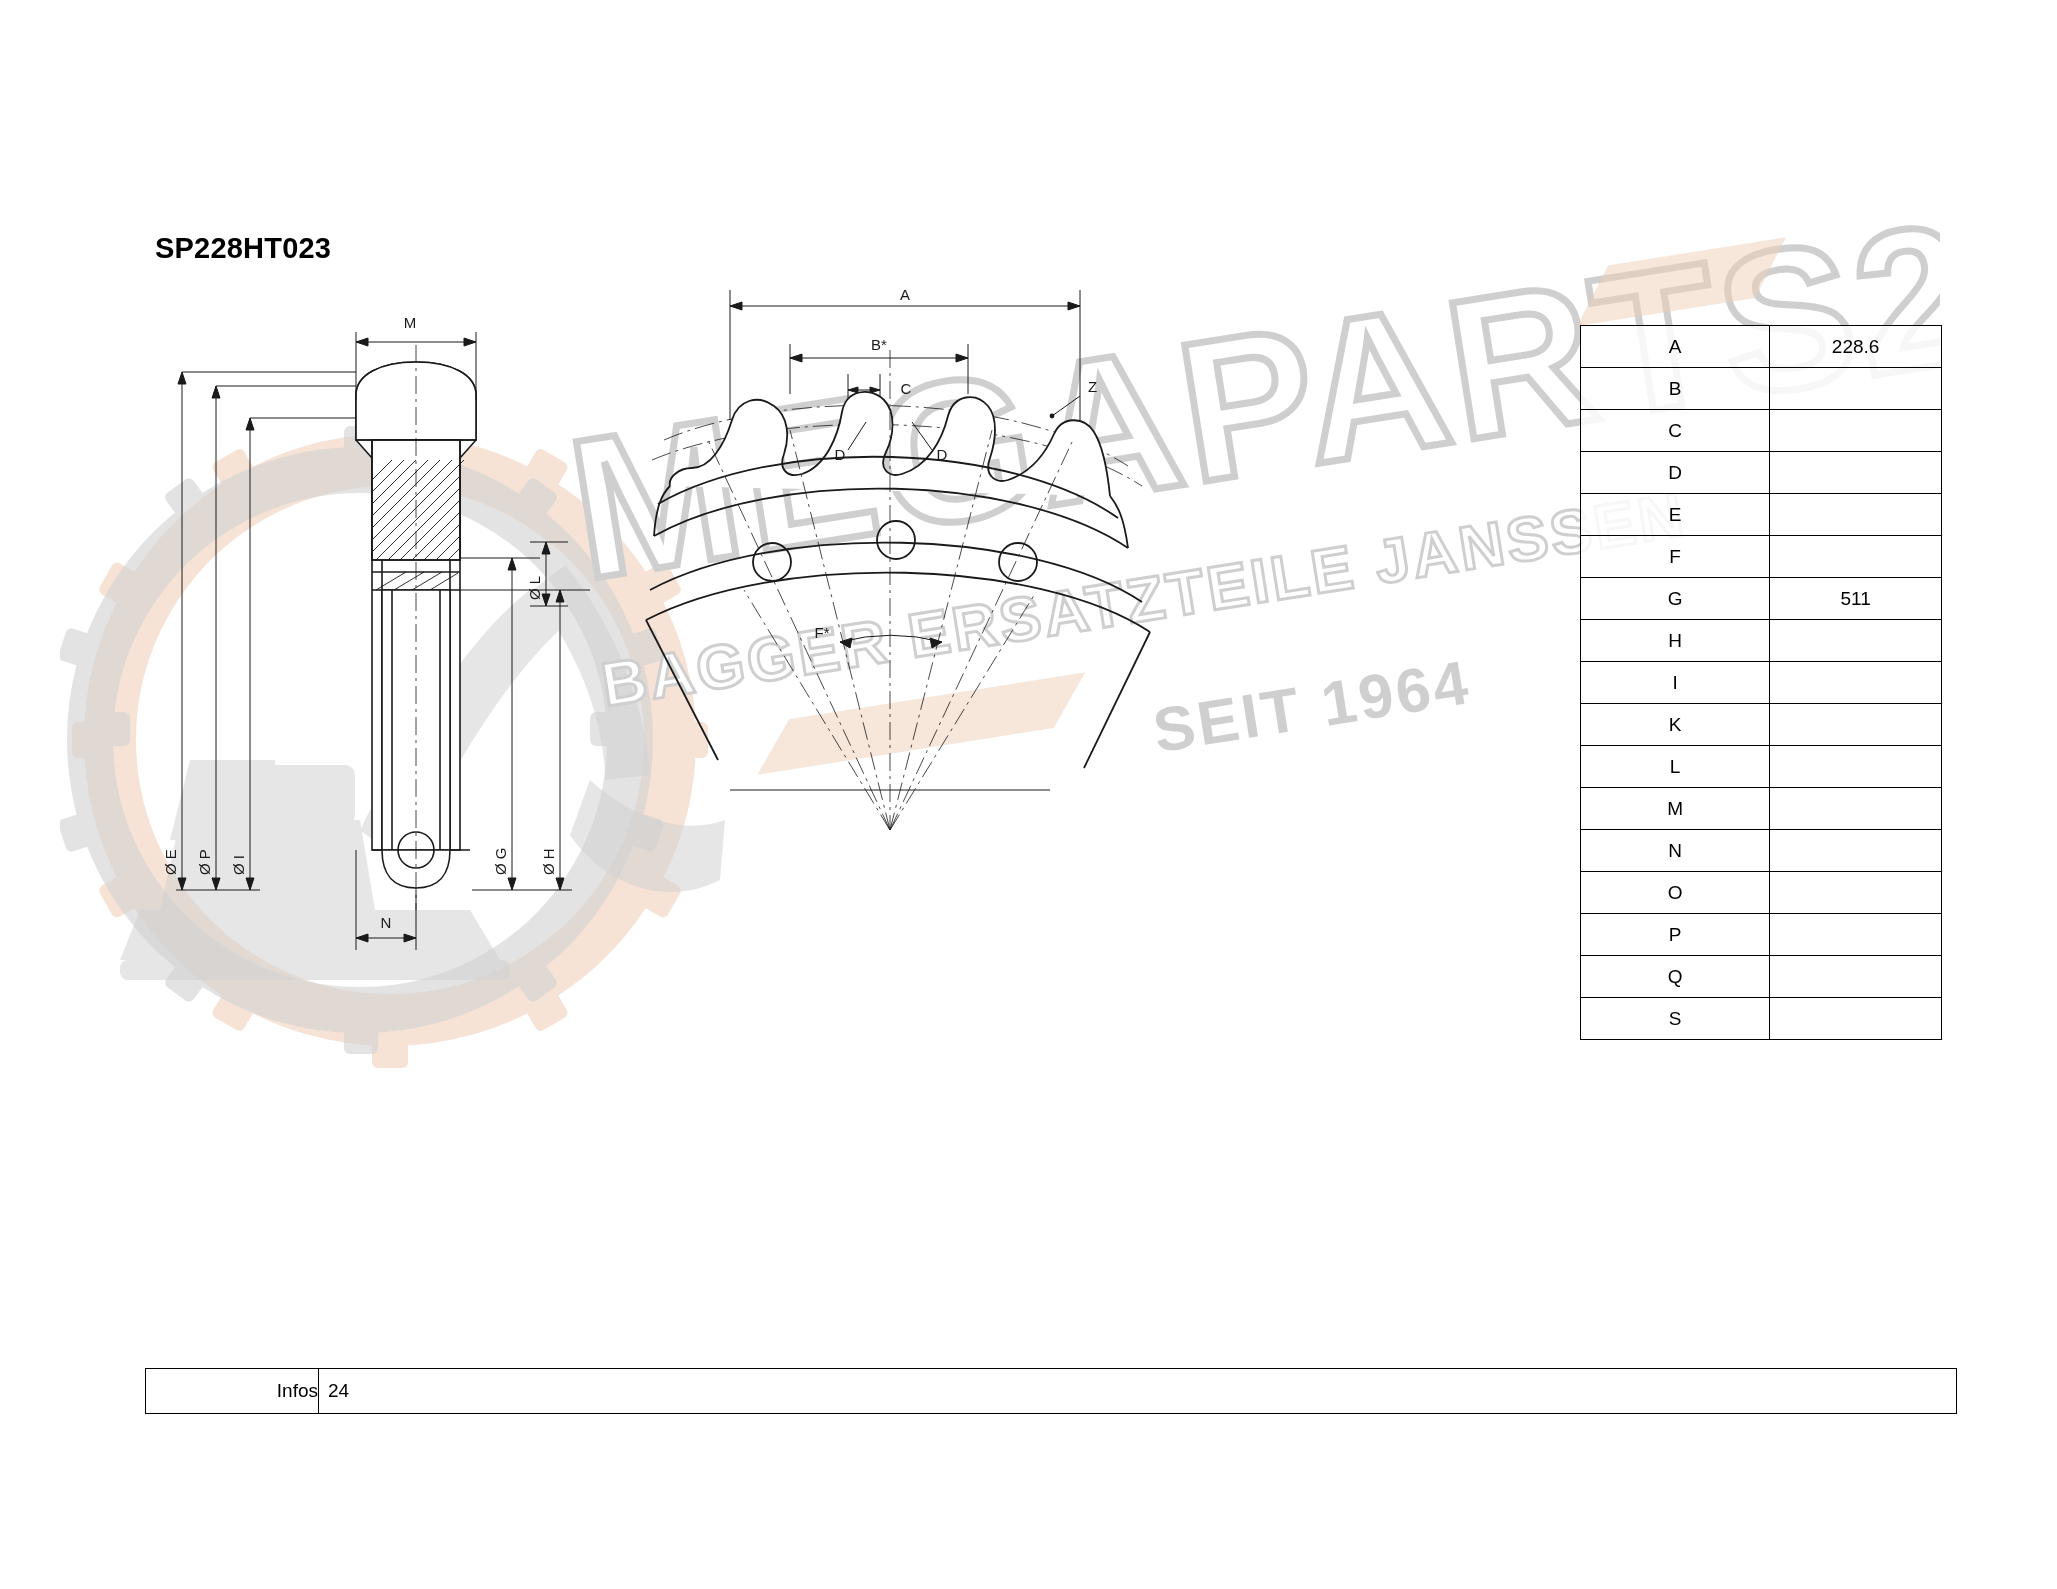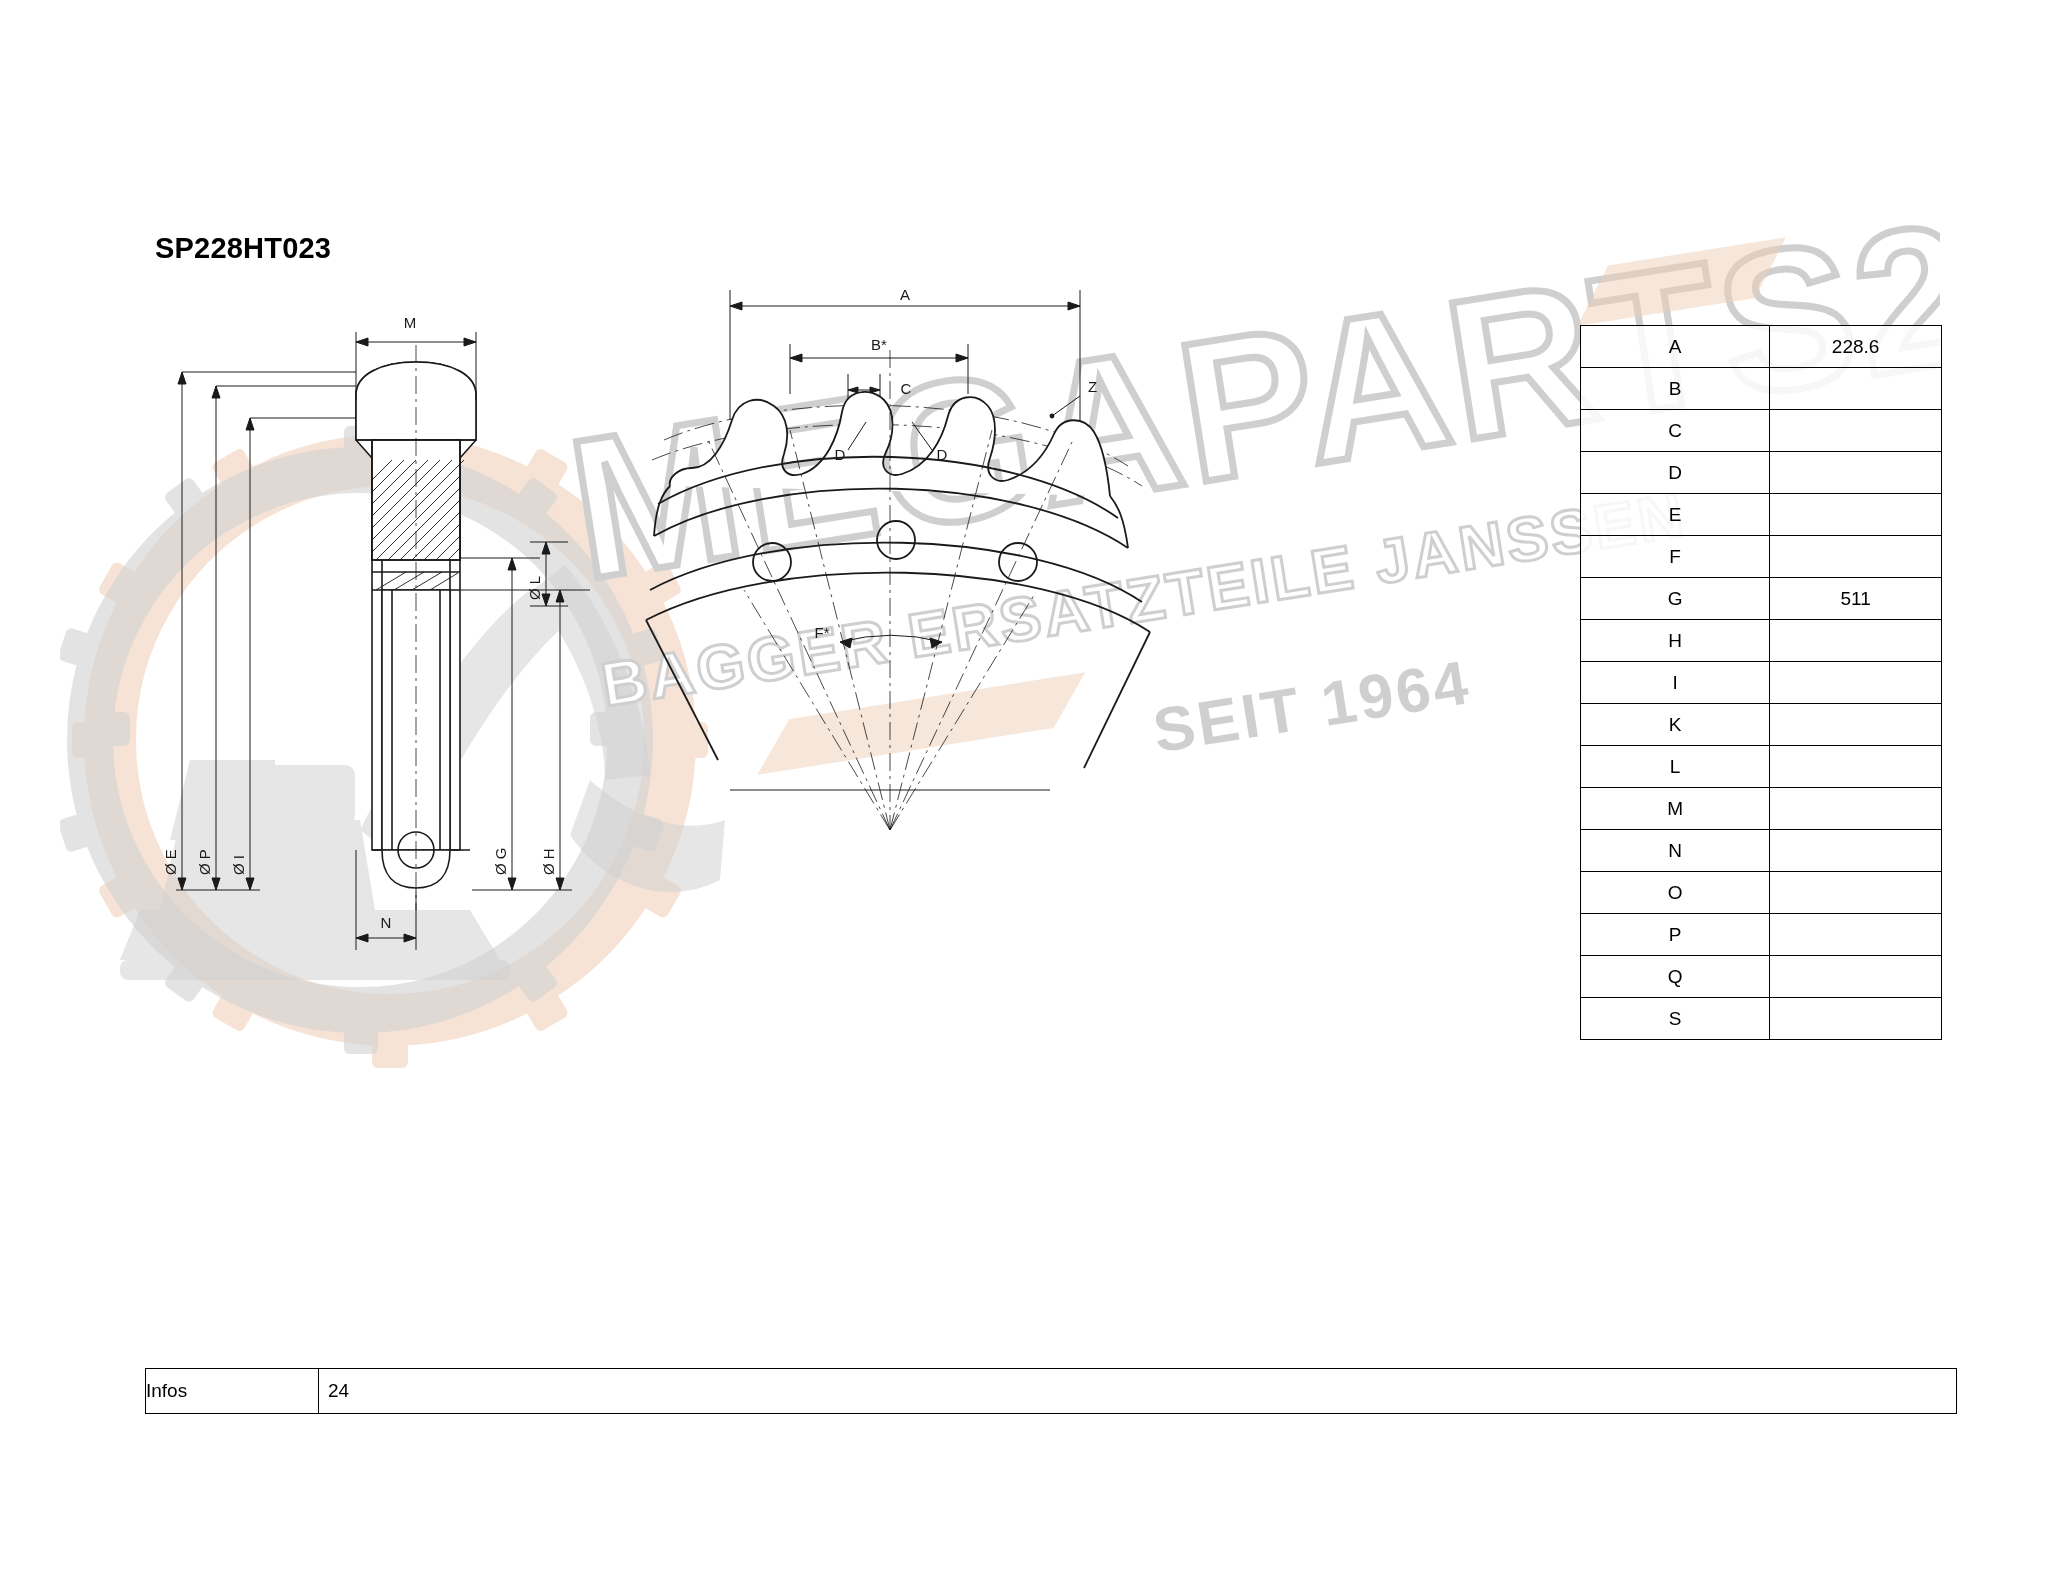--- a/index.html
+++ b/index.html
@@ -86,21 +86,21 @@
   }
   #infos-table td {
     border: 1px solid #000000;
     height: 44px;
     font-size: 19px;
     color: #000000;
     padding: 0;
   }
   #infos-table td.infos-key {
     width: 172px;
-    text-align: left;
+    text-align: right;
   }
   #infos-table td.infos-val {
     text-align: left;
     padding-left: 9px;
   }
 </style>
 </head>
 <body>
 
 <div id="page">

